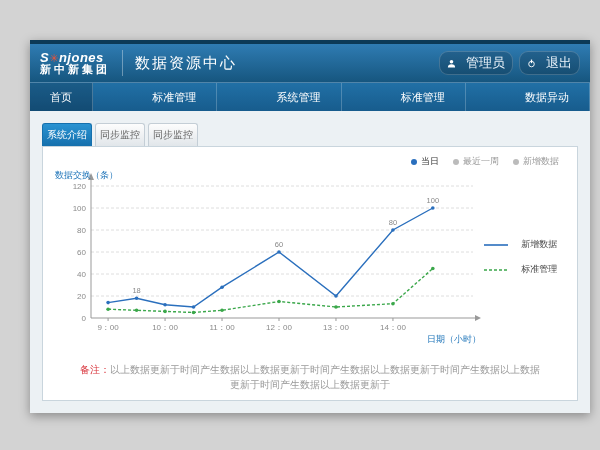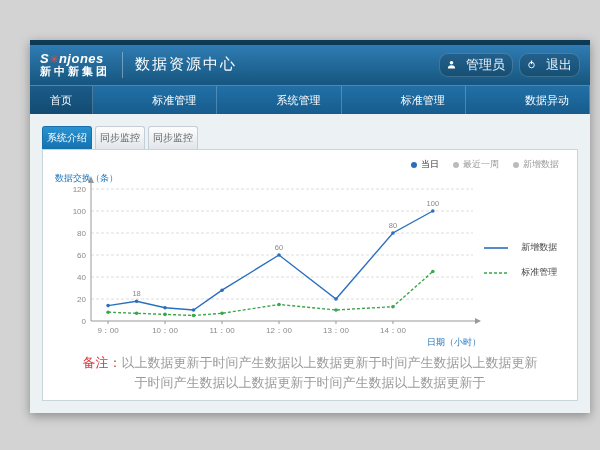--- a/index.html
+++ b/index.html
@@ -57,21 +57,21 @@
   .panel {
     flex:1; background:#fff; border:1px solid #c9d5dd;
     padding:6px 10px 8px; display:flex; flex-direction:column;
   }
   .filters { display:flex; justify-content:flex-end; gap:14px; padding:2px 8px 0 0; }
   .filter { display:flex; align-items:center; gap:4px; font-size:9px; cursor:pointer; }
   .filter .dot { width:6px; height:6px; border-radius:50%; display:inline-block; }
   .chart-row { display:flex; align-items:center; }
   .series-legend { width:84px; display:flex; flex-direction:column; gap:12px; margin-left:2px; }
   .legend-item { display:flex; align-items:center; gap:12px; font-size:9px; color:#444; }
-  .note { margin-top:4px; text-align:center; font-size:13px; color:#9a9a9a; line-height:1.5; padding:0 24px; }
+  .note { margin-top:16px; text-align:center; font-size:10px; color:#9a9a9a; line-height:1.5; padding:0 24px; }
   .note-prefix { color:#d9363e; }
   svg text { font-family:"Liberation Sans","DejaVu Sans",sans-serif; }
 </style>
 </head>
 <body>
 
 <div class="stage">
   <div class="window">
     <div class="top-strip"></div>
 

